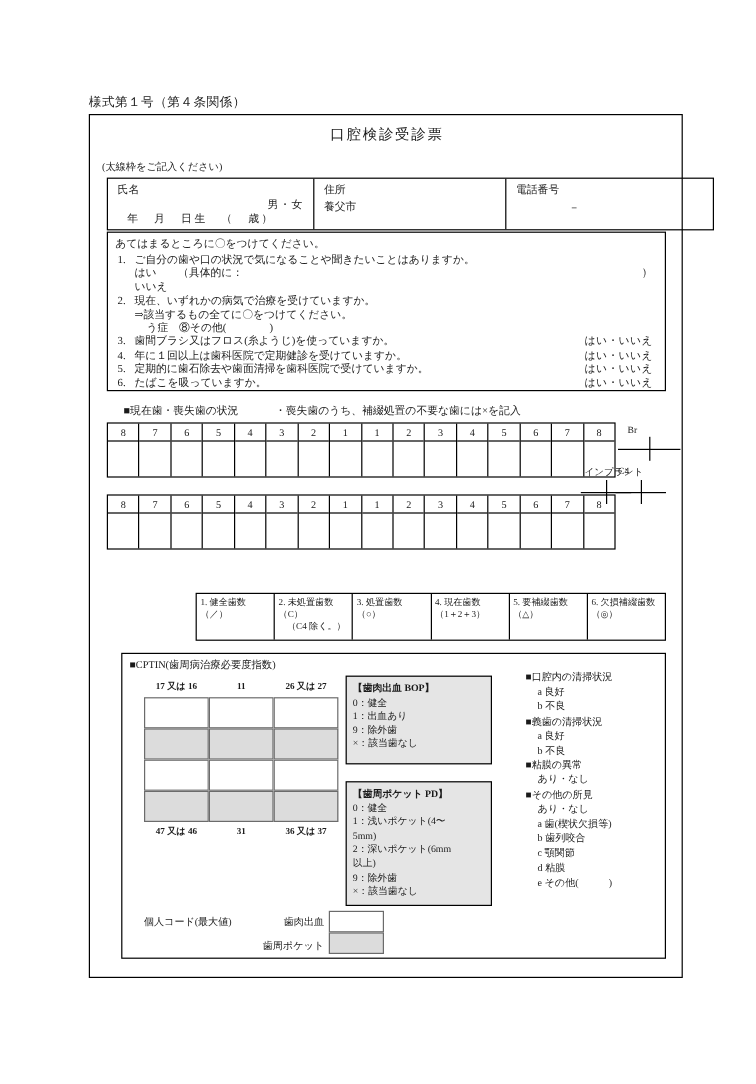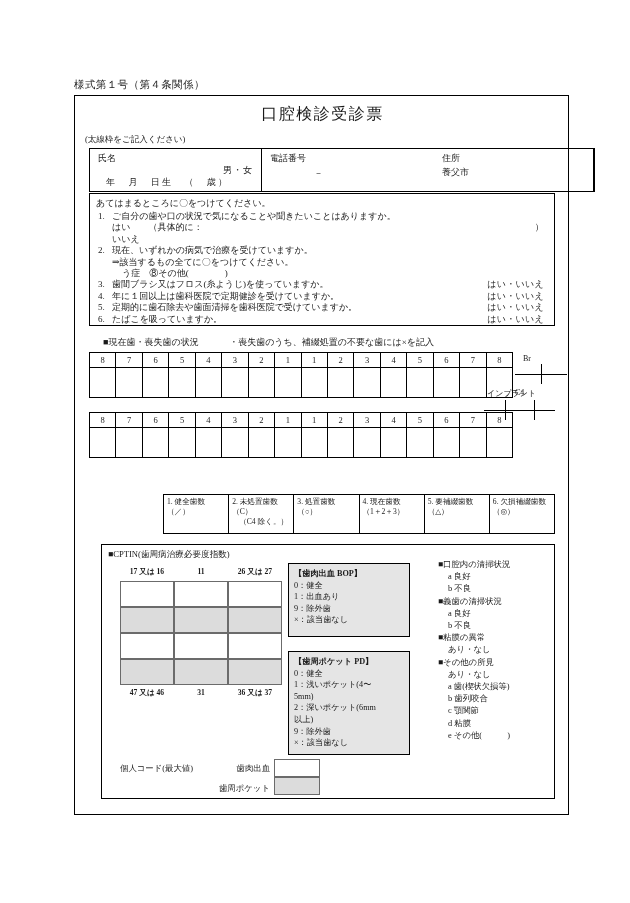--- a/index.html
+++ b/index.html
@@ -37,21 +37,21 @@
     left: 74px; top: 95px;
     width: 495px; height: 720px;
     border: 1px solid #000;
     box-sizing: border-box;
   }
   .doc-title {
     position: absolute;
     left: 0; top: 8px;
     width: 495px;
     text-align: center;
-    font-size: 16px;
+    font-size: 12px;
     letter-spacing: 1.5px;
   }
   .note-line {
     position: absolute;
     left: 10px; top: 38px;
     font-size: 8.5px;
   }
 
   
   .id-table {
@@ -271,27 +271,27 @@
 
     <div class="doc-title">口腔検診受診票</div>
     <div class="note-line">(太線枠をご記入ください)</div>
 
     <div class="id-table">
       <div class="id-cell name">
         <span>氏名</span>
         <span class="id-sub gender">男・女</span>
         <span class="id-sub birth">年　月　日生　（　歳）</span>
       </div>
+      <div class="id-cell addr">
+        <span>住所</span>
+        <span class="id-sub addr-val">養父市</span>
+      </div>
       <div class="id-cell tel">
         <span>電話番号</span>
         <span class="id-sub tel-dash">－</span>
-      </div>
-      <div class="id-cell addr">
-        <span>住所</span>
-        <span class="id-sub addr-val">養父市</span>
       </div>
     </div>
 
     <div class="quest">
       <div class="q-head">あてはまるところに〇をつけてください。</div>
 
       <div class="q-item">
         <span class="q-num">1.</span>
         <span>ご自分の歯や口の状況で気になることや聞きたいことはありますか。</span>
       </div>

